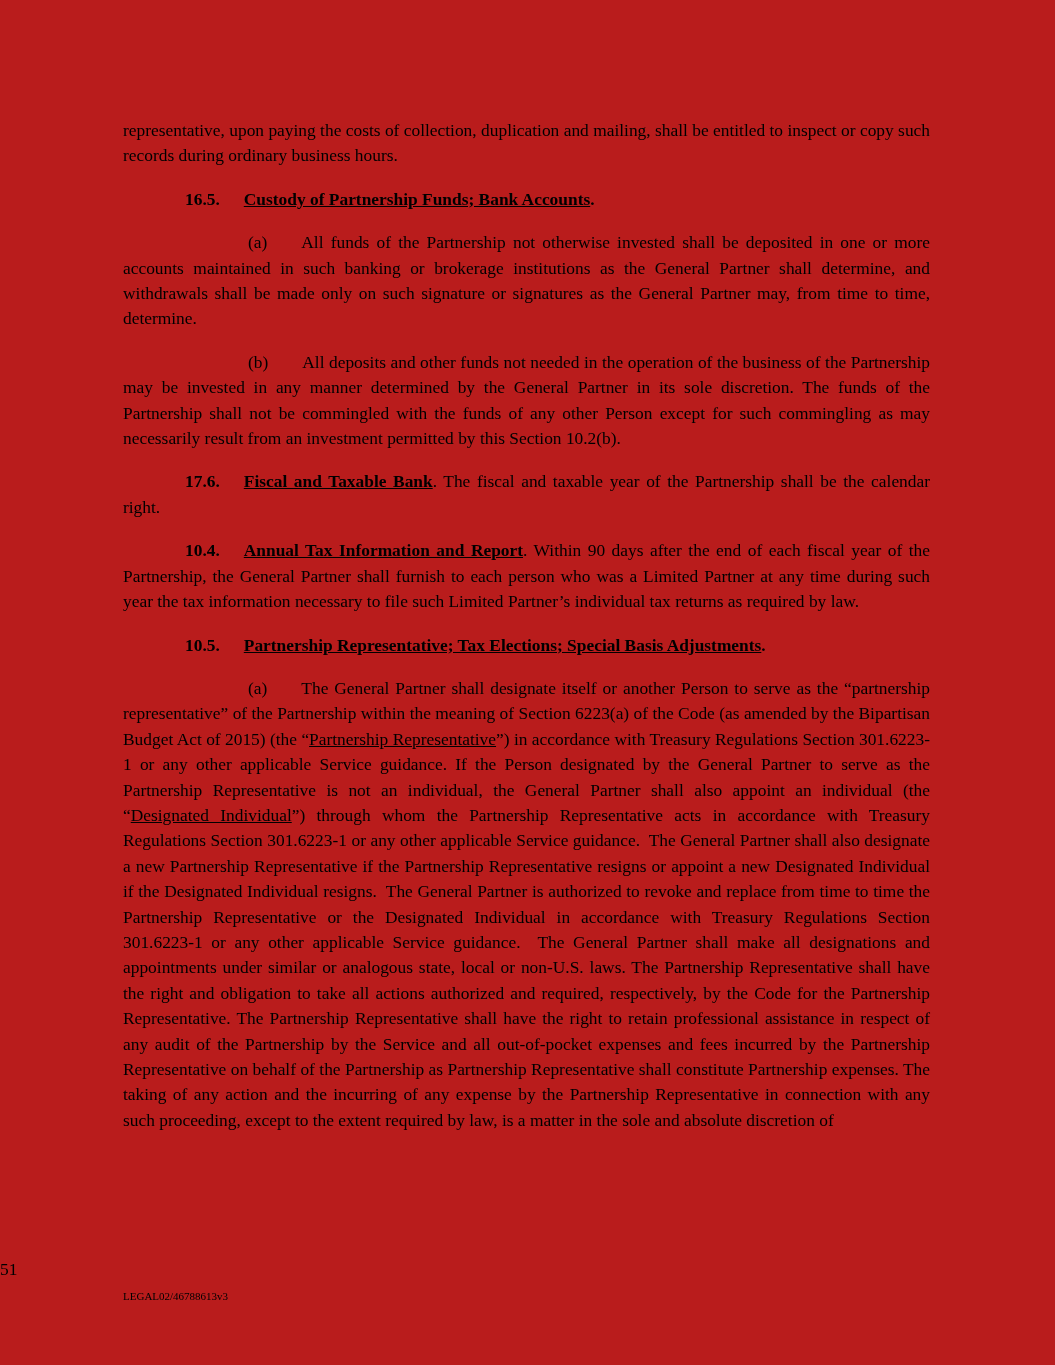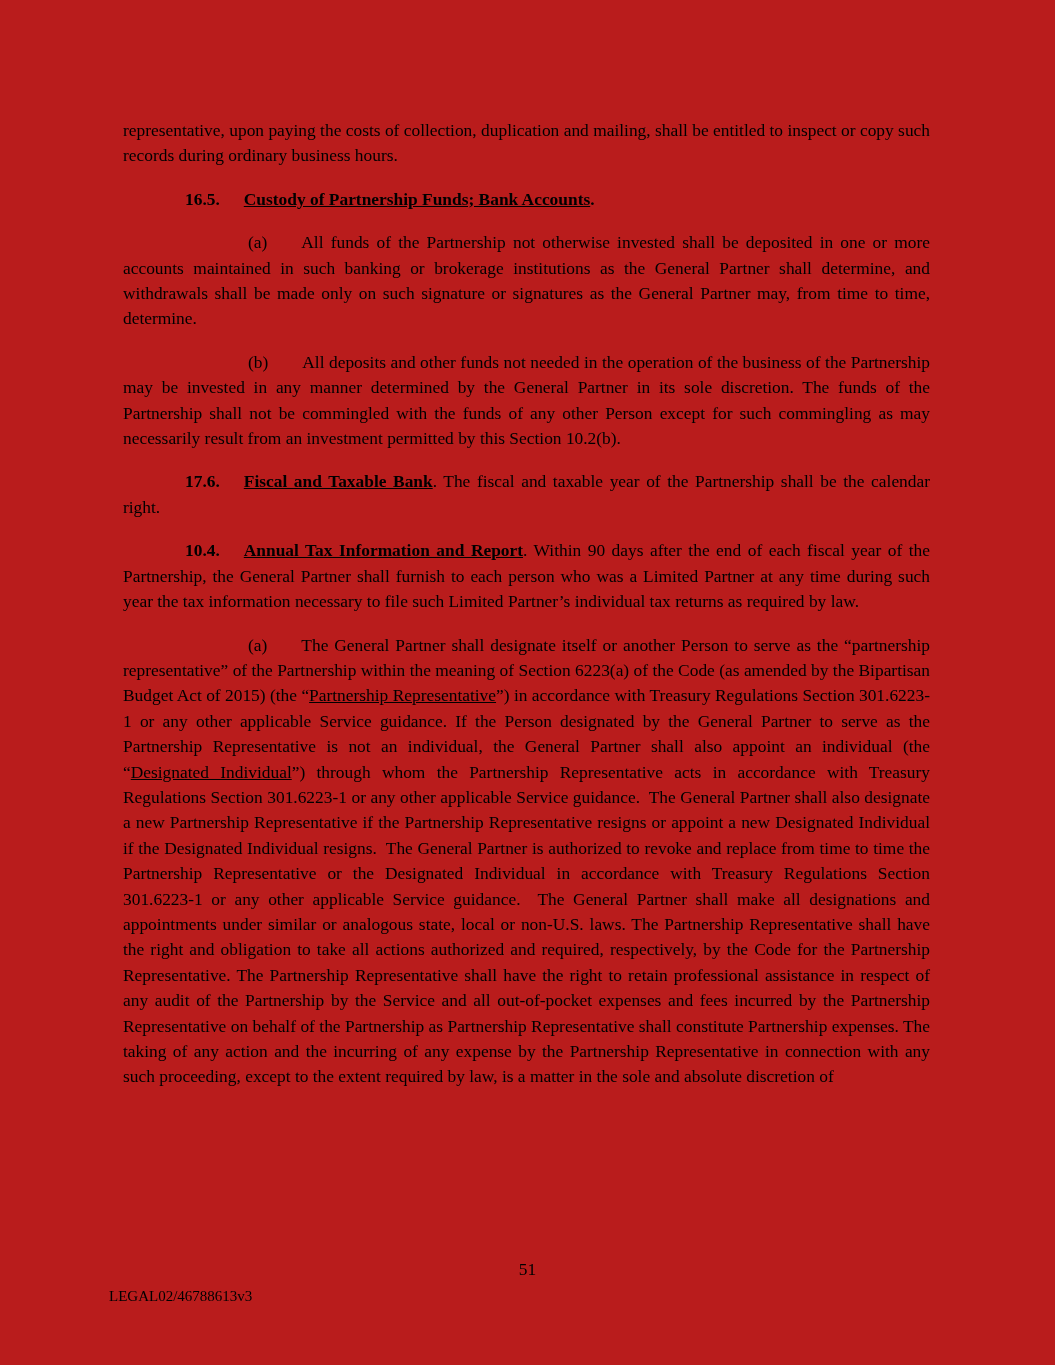--- a/index.html
+++ b/index.html
@@ -37,40 +37,40 @@
     text-align: left;
   }
   .run.b { font-weight: bold; }
   .run.u { text-decoration: underline; }
   .tab { display: inline-block; }
   .page-number {
     position: absolute;
     left: 0;
     right: 0;
     top: 1258px;
-    text-align: center;
     font-size: 17.4px;
     line-height: 22px;
   }
   .doc-id {
     position: absolute;
-    left: 109px;
+    left: 123px;
     top: 1286px;
-    font-size: 15px;
+    font-size: 11px;
     line-height: 20px;
   }
 </style>
 </head>
 <body>
 
 <div class="page">
   <div class="doc-body">
       <p class="para continuation"><span class="run">representative, upon paying the costs of collection, duplication and mailing, shall be entitled to inspect or copy such records during ordinary business hours.</span></p>
       <p class="para heading"><span class="run b">16.5.</span><span class="tab" style="width: 24px;"></span><span class="run b u">Custody of Partnership Funds; Bank Accounts</span><span class="run b">.</span></p>
       <p class="para sub"><span class="run">(a)</span><span class="tab" style="width: 34px;"></span><span class="run">All funds of the Partnership not otherwise invested shall be deposited in one or more accounts maintained in such banking or brokerage institutions as the General Partner shall determine, and withdrawals shall be made only on such signature or signatures as the General Partner may, from time to time, determine.</span></p>
       <p class="para sub"><span class="run">(b)</span><span class="tab" style="width: 34px;"></span><span class="run">All deposits and other funds not needed in the operation of the business of the Partnership may be invested in any manner determined by the General Partner in its sole discretion. The funds of the Partnership shall not be commingled with the funds of any other Person except for such commingling as may necessarily result from an investment permitted by this Section 10.2(b).</span></p>
       <p class="para section"><span class="run b">17.6.</span><span class="tab" style="width: 24px;"></span><span class="run b u">Fiscal and Taxable Bank</span><span class="run">. The fiscal and taxable year of the Partnership shall be the calendar right.</span></p>
       <p class="para section"><span class="run b">10.4.</span><span class="tab" style="width: 24px;"></span><span class="run b u">Annual Tax Information and Report</span><span class="run">. Within 90 days after the end of each fiscal year of the Partnership, the General Partner shall furnish to each person who was a Limited Partner at any time during such year the tax information necessary to file such Limited Partner’s individual tax returns as required by law.</span></p>
+      <p class="para heading"><span class="run b">10.5.</span><span class="tab" style="width: 24px;"></span><span class="run b u">Partnership Representative; Tax Elections; Special Basis Adjustments</span><span class="run b">.</span></p>
       <p class="para sub"><span class="run">(a)</span><span class="tab" style="width: 34px;"></span><span class="run">The General Partner shall designate itself or another Person to serve as the “partnership representative” of the Partnership within the meaning of Section 6223(a) of the Code (as amended by the Bipartisan Budget Act of 2015) (the “</span><span class="run u">Partnership Representative</span><span class="run">”) in accordance with Treasury Regulations Section 301.6223-1 or any other applicable Service guidance. If the Person designated by the General Partner to serve as the Partnership Representative is not an individual, the General Partner shall also appoint an individual (the “</span><span class="run u">Designated Individual</span><span class="run">”) through whom the Partnership Representative acts in accordance with Treasury Regulations Section 301.6223-1 or any other applicable Service guidance.&nbsp; The General Partner shall also designate a new Partnership Representative if the Partnership Representative resigns or appoint a new Designated Individual if the Designated Individual resigns.&nbsp; The General Partner is authorized to revoke and replace from time to time the Partnership Representative or the Designated Individual in accordance with Treasury Regulations Section 301.6223-1 or any other applicable Service guidance.&nbsp; The General Partner shall make all designations and appointments under similar or analogous state, local or non-U.S. laws. The Partnership Representative shall have the right and obligation to take all actions authorized and required, respectively, by the Code for the Partnership Representative. The Partnership Representative shall have the right to retain professional assistance in respect of any audit of the Partnership by the Service and all out-of-pocket expenses and fees incurred by the Partnership Representative on behalf of the Partnership as Partnership Representative shall constitute Partnership expenses. The taking of any action and the incurring of any expense by the Partnership Representative in connection with any such proceeding, except to the extent required by law, is a matter in the sole and absolute discretion of</span></p>
     </div>
   <div class="page-number">51</div>
   <div class="doc-id">LEGAL02/46788613v3</div>
 </div>
 
 </body></html>

